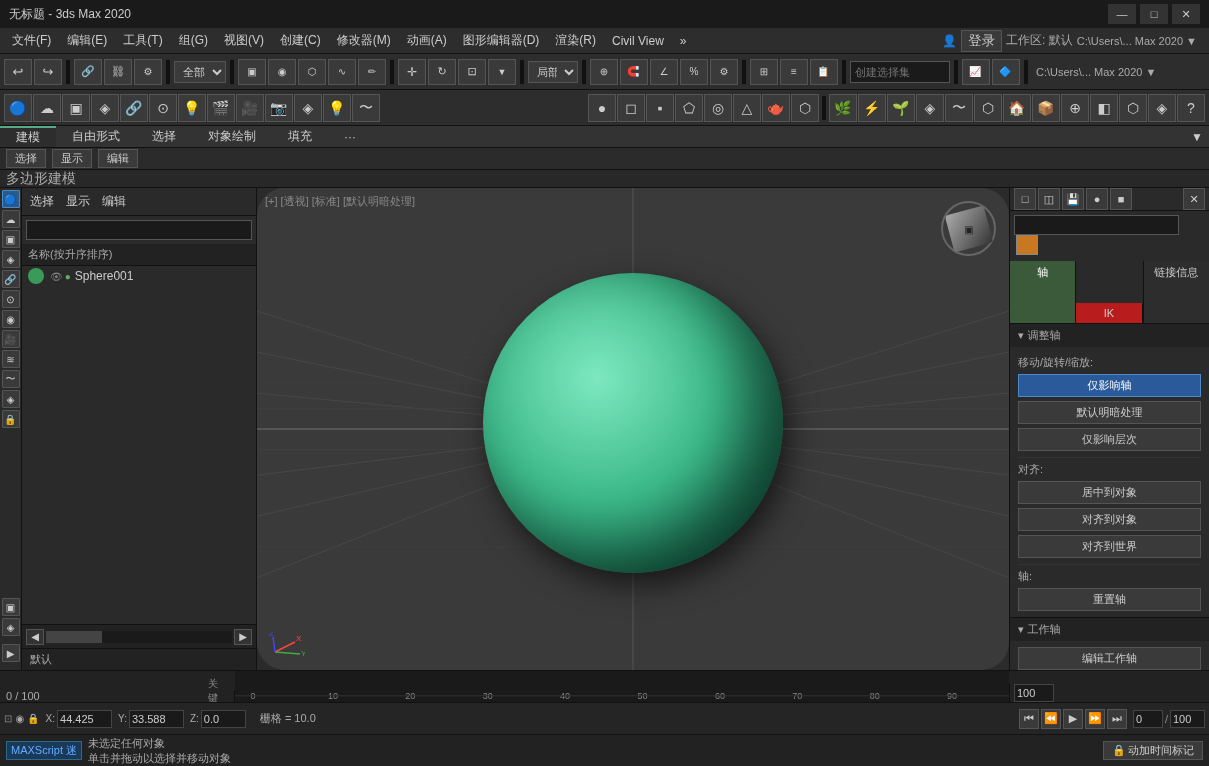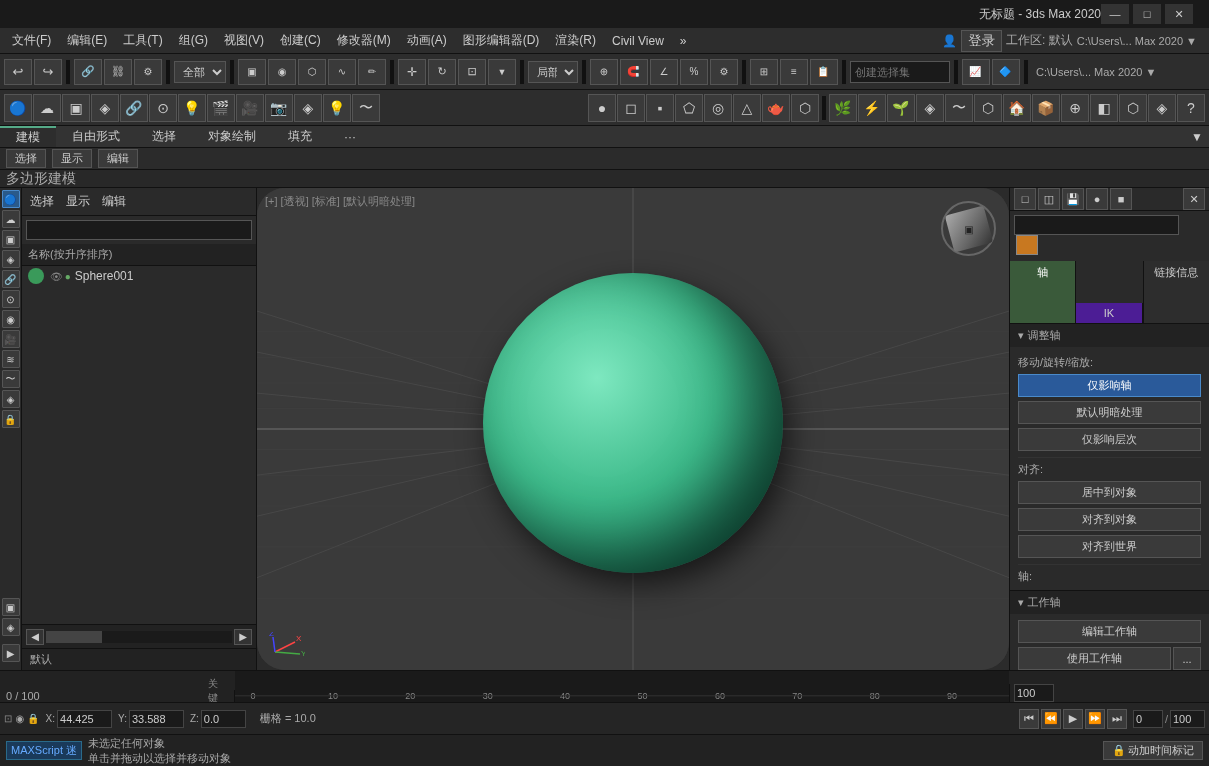--- a/index.html
+++ b/index.html
@@ -1,19 +1,19 @@
 <!DOCTYPE html>
 <html><head>
   <meta charset="utf-8">
   <style>
     * { margin: 0; padding: 0; box-sizing: border-box; }
     body { width: 1209px; height: 766px; background: #2b2b2b; font-family: 'Microsoft YaHei', Arial, sans-serif; font-size: 12px; color: #ccc; overflow: hidden; }
 
     
-    #titlebar { height: 28px; background: #1a1a1a; display: flex; align-items: center; justify-content: flex-end; padding: 0 16px; }
+    #titlebar { height: 28px; background: #1a1a1a; display: flex; align-items: center; justify-content: space-between; padding: 0 9px; }
     #titlebar .win-controls { display: flex; gap: 4px; }
     #titlebar .win-btn { width: 28px; height: 20px; background: #333; border: none; color: #ccc; cursor: pointer; font-size: 11px; display: flex; align-items: center; justify-content: center; }
 
     
     #menubar { height: 26px; background: #2d2d2d; display: flex; align-items: center; padding: 0 4px; border-bottom: 1px solid #111; }
     .menu-item { padding: 2px 8px; color: #ccc; cursor: pointer; font-size: 12px; white-space: nowrap; }
     .menu-separator { flex: 1; }
     .menu-right { display: flex; align-items: center; gap: 4px; color: #ccc; font-size: 12px; padding: 0 8px; }
     .login-btn { background: #3a3a3a; border: 1px solid #555; padding: 1px 6px; cursor: pointer; color: #ccc; }
     .workspace-label { color: #aaa; }
@@ -71,21 +71,21 @@
     #right-panel { width: 200px; background: #2a2a2a; border-left: 1px solid #111; display: flex; flex-direction: column; overflow-y: auto; }
     #right-top { height: 36px; background: #2a2a2a; border-bottom: 1px solid #111; display: flex; align-items: center; gap: 2px; padding: 0 4px; }
     .rp-icon-btn { width: 22px; height: 22px; background: #3a3a3a; border: 1px solid #555; cursor: pointer; display: flex; align-items: center; justify-content: center; color: #ccc; font-size: 11px; }
     #right-search { padding: 4px; }
     #right-search input { width: 100%; height: 20px; background: #1a1a1a; border: 1px solid #555; color: #ccc; font-size: 11px; padding: 0 4px; }
 
     
     #right-tabs { display: flex; border-bottom: 1px solid #111; }
     .right-tab { flex: 1; padding: 4px 2px; text-align: center; background: #2d2d2d; color: #ccc; font-size: 11px; cursor: pointer; border-right: 1px solid #111; }
     .right-tab.active { background: #3a5a3a; color: #fff; }
-    .right-tab-ik { flex: 1; padding: 4px 2px; text-align: center; background: #4c1d95; color: #ccc; font-size: 11px; cursor: pointer; margin-top: 42px; }
+    .right-tab-ik { flex: 1; padding: 4px 2px; text-align: center; background: #b91c1c; color: #ccc; font-size: 11px; cursor: pointer; margin-top: 42px; }
 
     
     .rp-section { border-bottom: 1px solid #111; }
     .rp-section-header { display: flex; align-items: center; padding: 4px 8px; background: #222; cursor: pointer; color: #aaa; font-size: 11px; }
     .rp-section-header .arrow { margin-right: 4px; }
     .rp-section-body { padding: 4px 8px; }
     .rp-label { color: #aaa; font-size: 11px; margin: 4px 0 2px; }
     .rp-btn { width: 100%; padding: 3px 6px; background: #3a3a3a; border: 1px solid #555; color: #ccc; font-size: 11px; cursor: pointer; margin: 2px 0; text-align: center; }
     .rp-btn.active { background: #2a5a9a; border-color: #4a8aCA; color: #fff; }
     .rp-divider { height: 1px; background: #333; margin: 4px 0; }
@@ -415,20 +415,21 @@
             <button class="rp-btn active">仅影响轴</button>
             <button class="rp-btn">默认明暗处理</button>
             <button class="rp-btn">仅影响层次</button>
             <div class="rp-divider"></div>
             <div class="rp-label">对齐:</div>
             <button class="rp-btn">居中到对象</button>
             <button class="rp-btn">对齐到对象</button>
             <button class="rp-btn">对齐到世界</button>
             <div class="rp-divider"></div>
             <div class="rp-label">轴:</div>
+            <button class="rp-btn">重置轴</button>
           </div>
         </div>
 
         <div class="rp-section">
           <div class="rp-section-header">
             <span class="arrow">▾</span>
             <span>工作轴</span>
           </div>
           <div class="rp-section-body">
             <button class="rp-btn">编辑工作轴</button>

